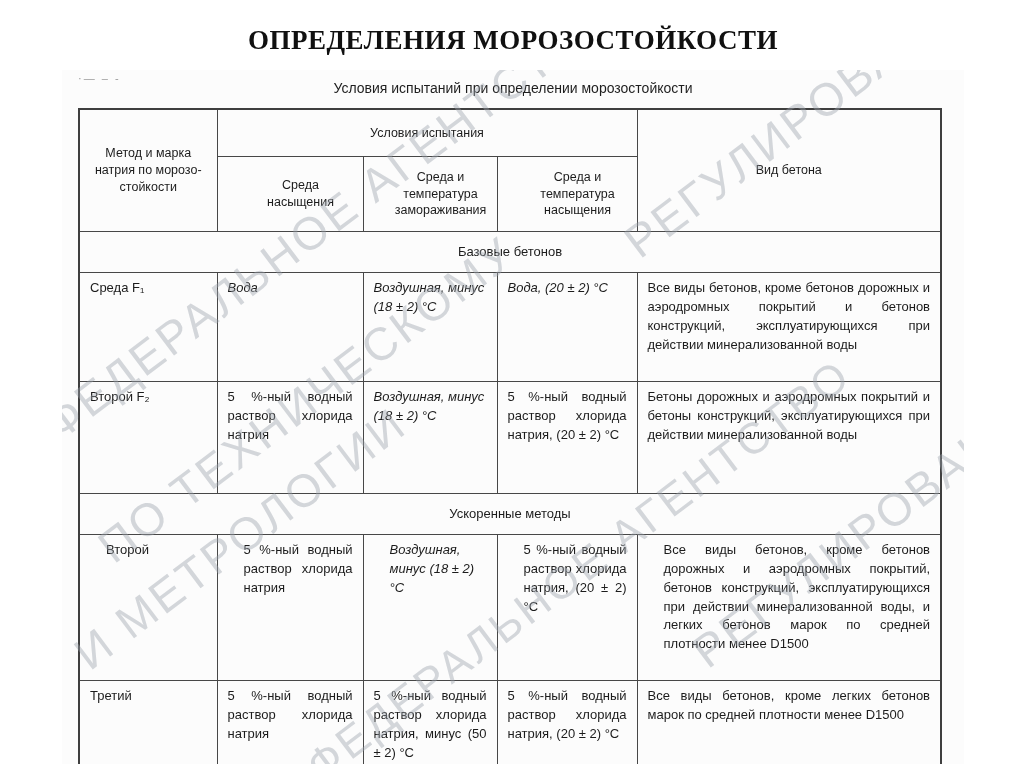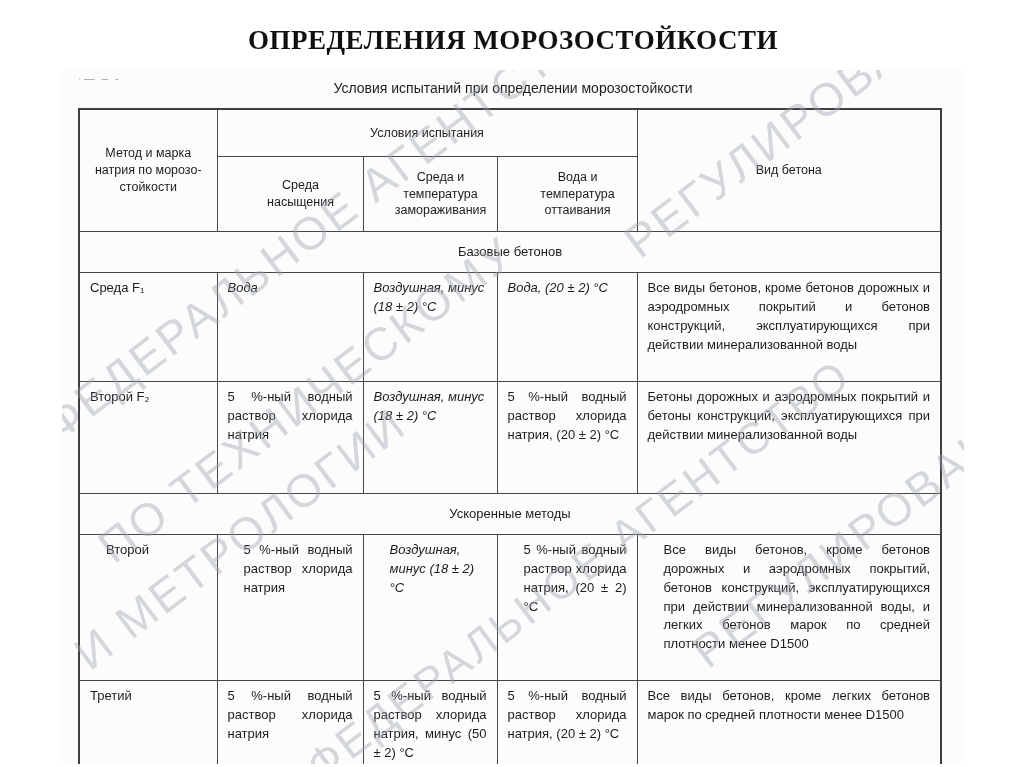--- a/index.html
+++ b/index.html
@@ -130,21 +130,21 @@
         </colgroup>
       <thead>
         <tr class="h1">
           <th rowspan="2" class="dbl">Метод и марка натрия по морозо-стойкости</th>
           <th colspan="3">Условия испытания</th>
           <th rowspan="2" class="dbl">Вид бетона</th>
         </tr>
         <tr class="h2">
           <th class="dbl">Среда насыщения</th>
           <th class="dbl">Среда и температура замораживания</th>
-          <th class="dbl">Вода и температура оттаивания</th>
+          <th class="dbl">Среда и температура насыщения</th>
         </tr>
       </thead>
       <tbody>
         <tr class="band">
           <td colspan="5">Базовые бетонов</td>
         </tr>
         <tr class="r1">
           <td class="method">Среда F₁</td>
           <td class="ctr">Вода</td>
           <td class="ctr">Воздушная, минус (18 ± 2) °С</td>

